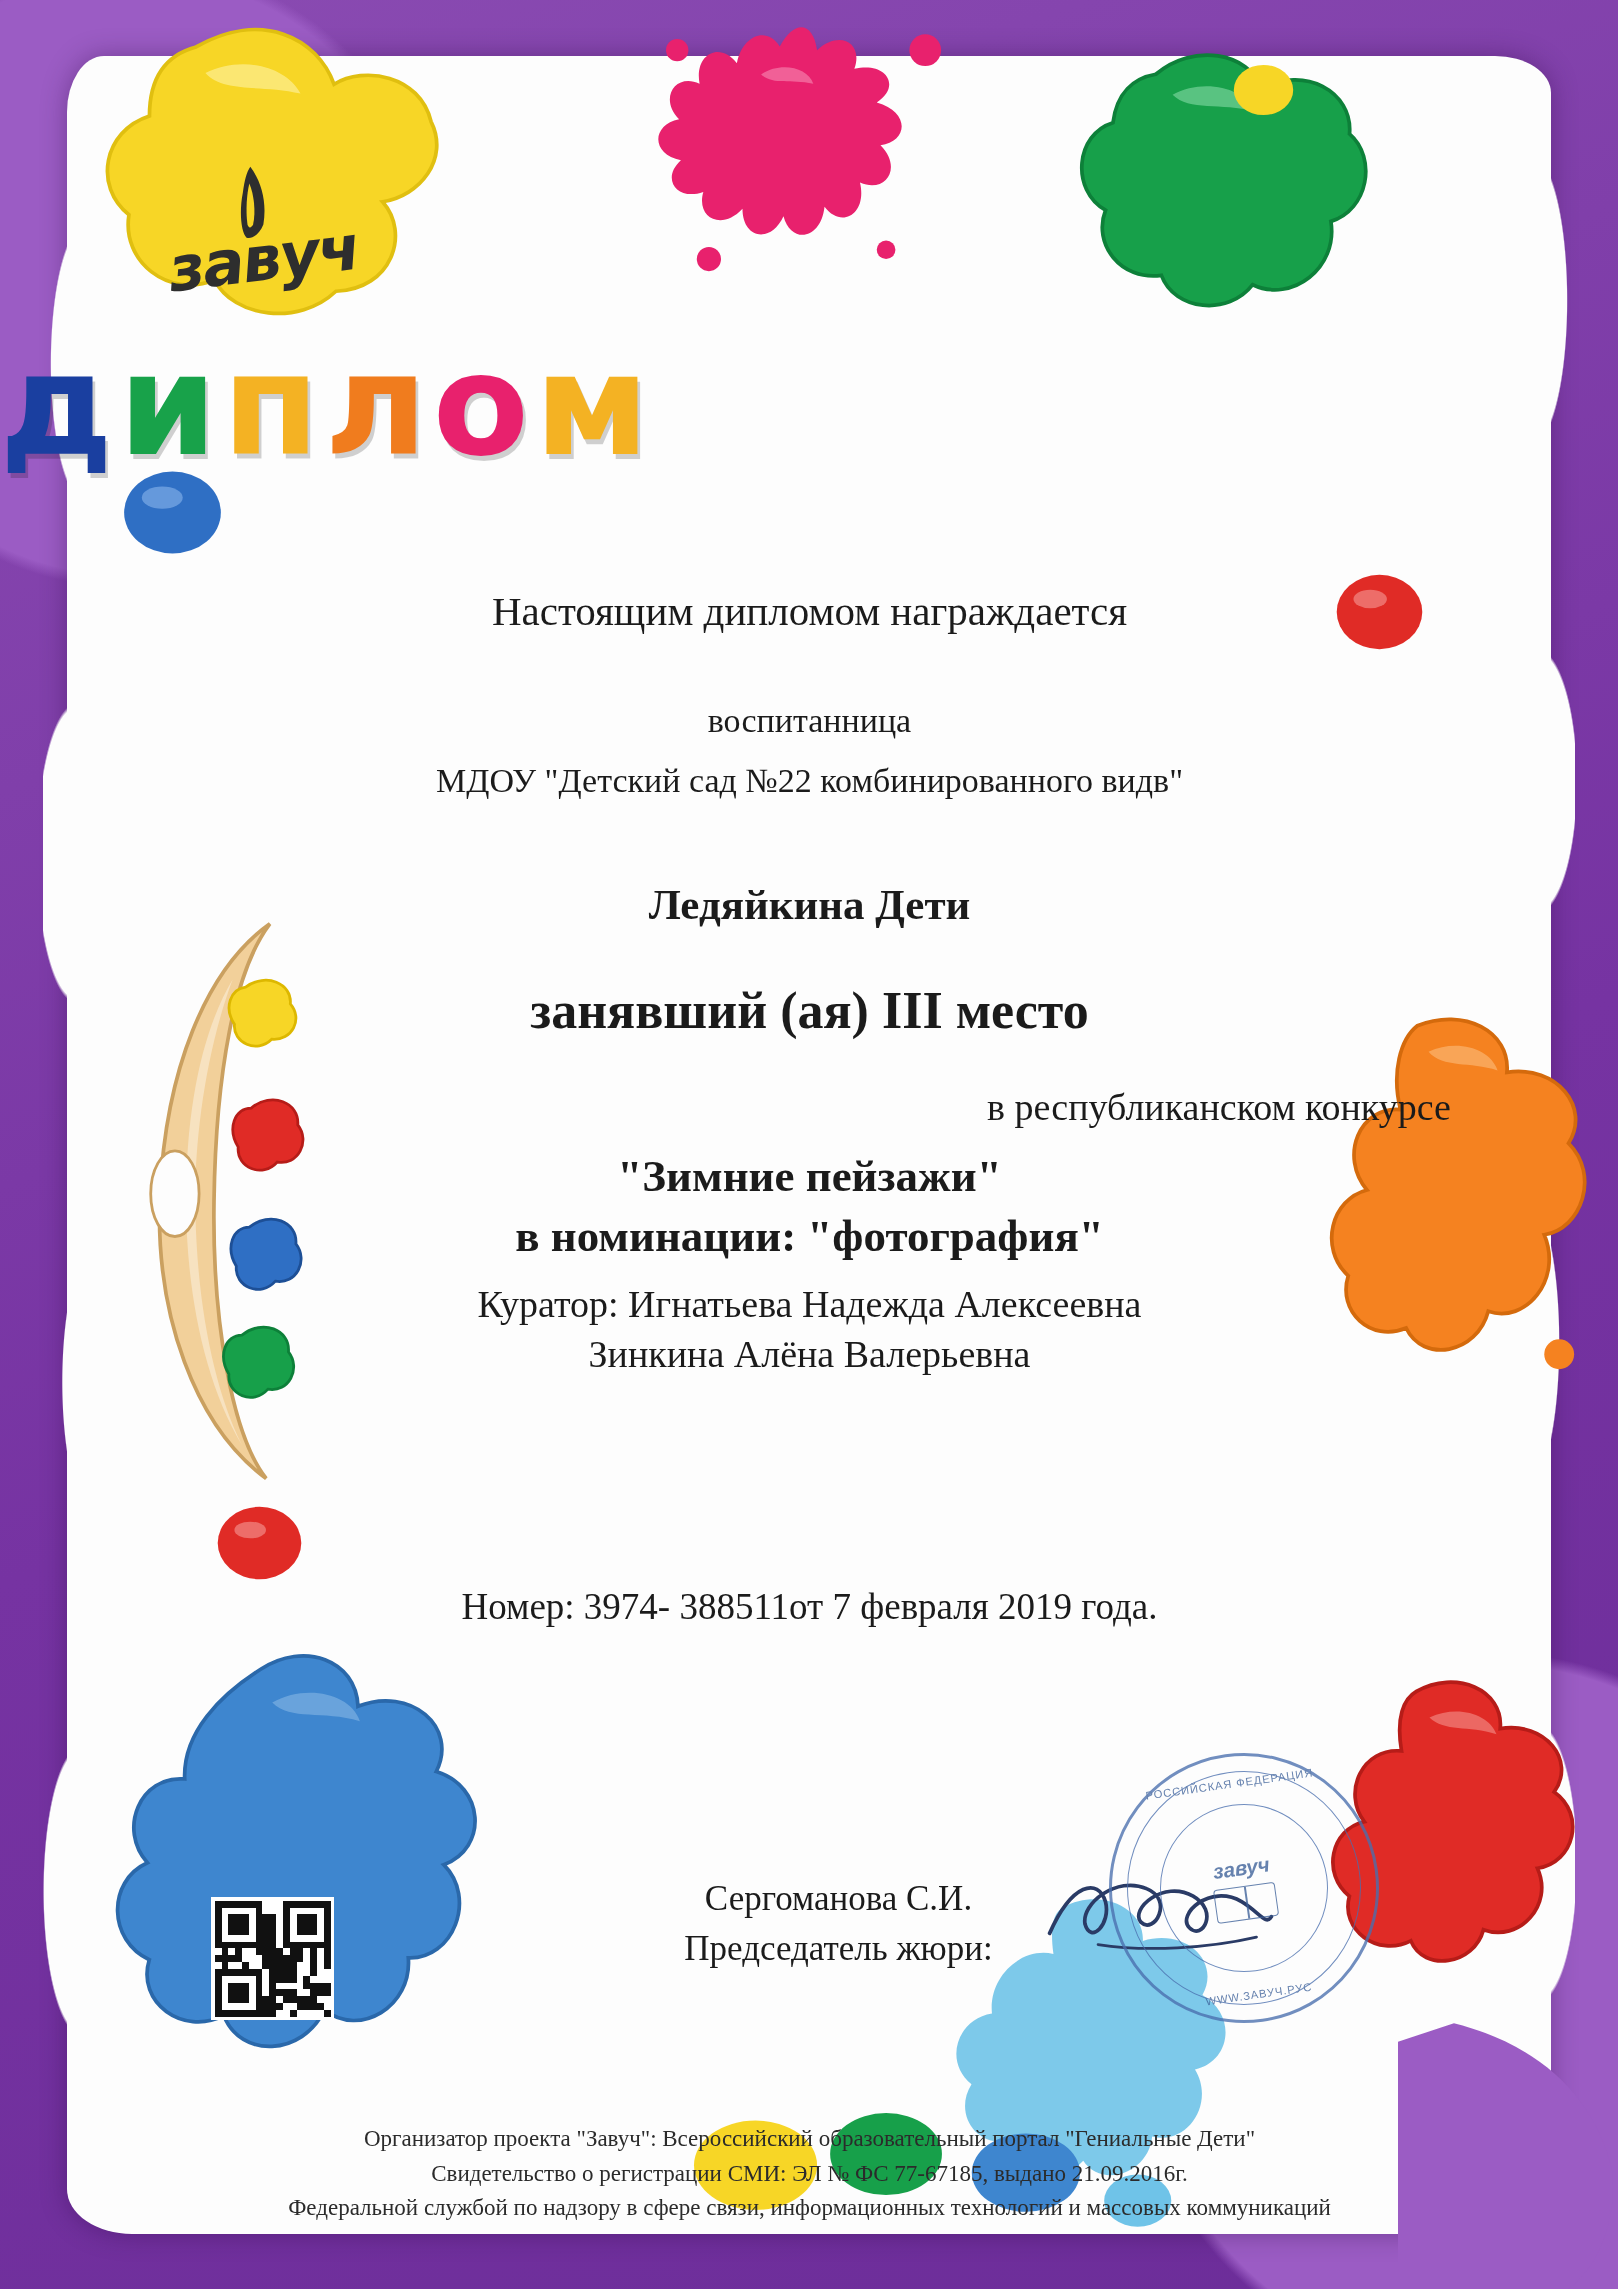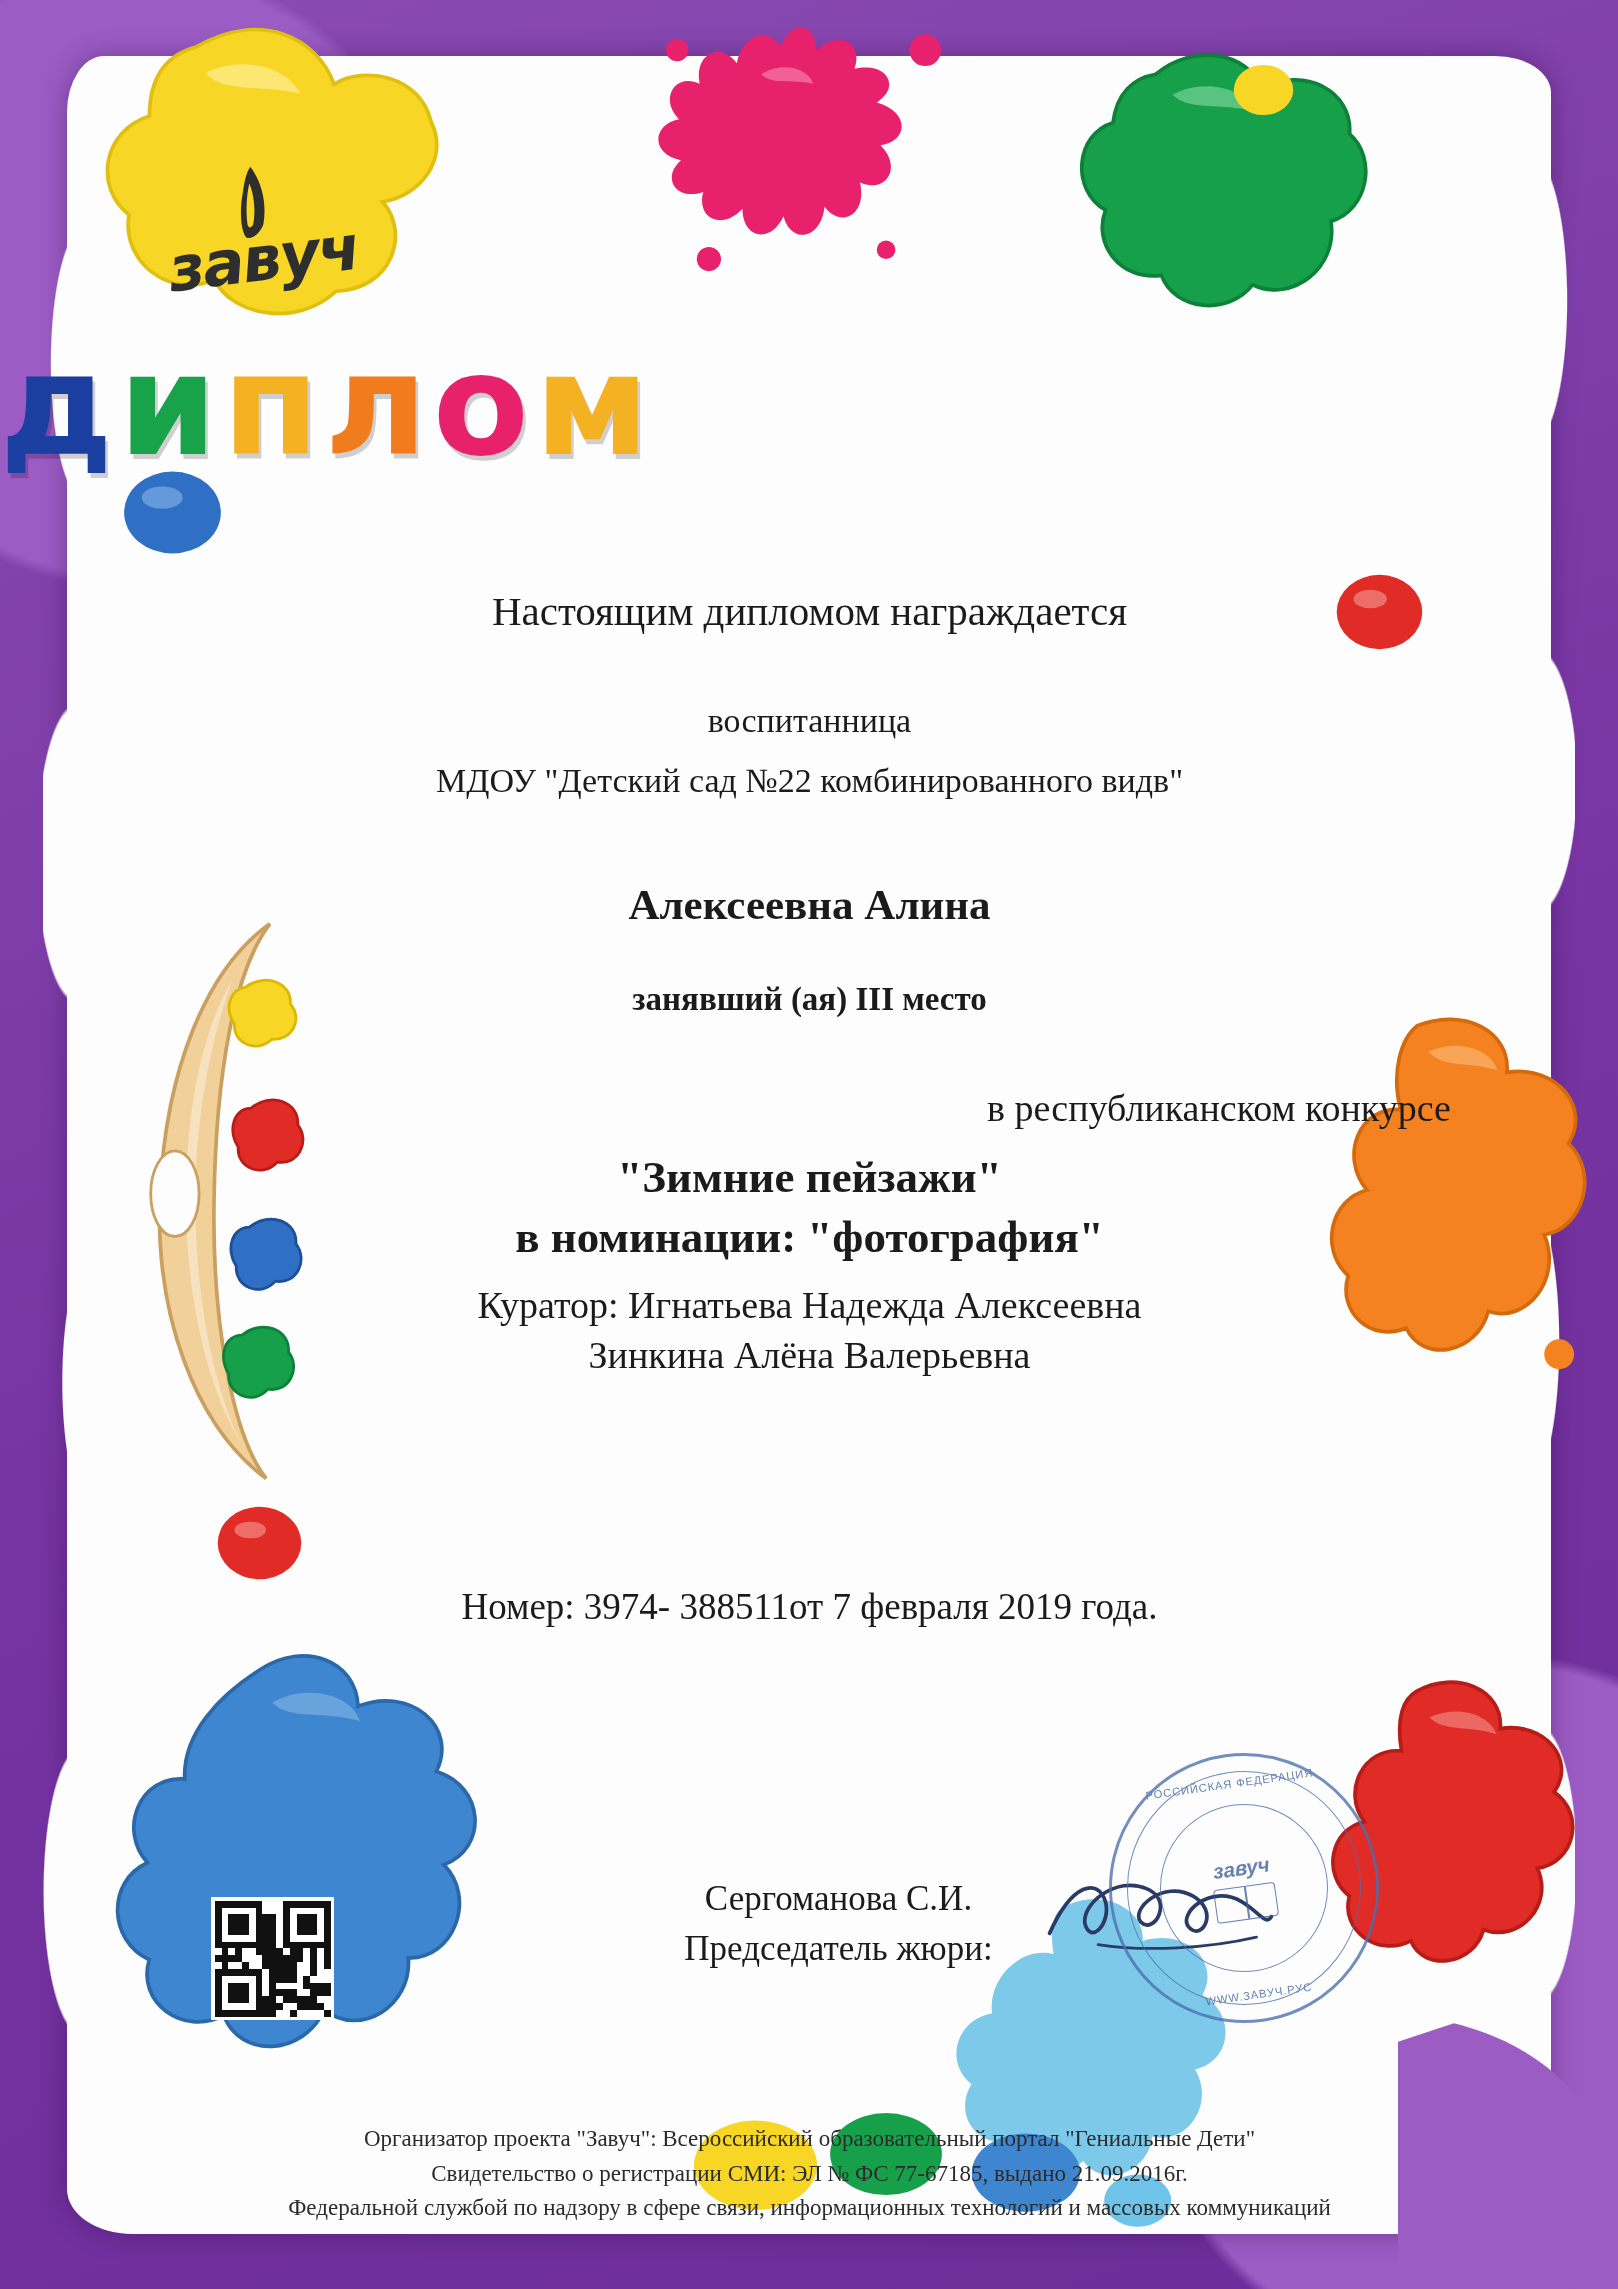--- a/index.html
+++ b/index.html
@@ -112,23 +112,23 @@
   .line-org {
     font-size: 34px;
     margin-bottom: 80px;
   }
   .line-name {
     font-size: 43px;
     font-weight: bold;
     margin-bottom: 52px;
   }
   .line-place {
-    font-size: 33px;
+    font-size: 52px;
     font-weight: bold;
-    margin-bottom: 68px;
+    margin-bottom: 45px;
   }
   .line-contest {
     font-size: 38px;
     margin-bottom: 21px;
     text-align: right;
   }
   .line-contest-name {
     font-size: 45px;
     font-weight: bold;
     margin-bottom: 7.5px;
@@ -436,21 +436,21 @@
   </div>
 
   <div class="title-word">
     <span style="color:#1a3fa0">д</span><span style="color:#18a24a">и</span><span style="color:#f4b223">п</span><span style="color:#f07c1e">л</span><span style="color:#e8216d">о</span><span style="color:#f4b223">м</span>
   </div>
 
   <div class="content">
     <div class="line-awarded">Настоящим дипломом награждается</div>
     <div class="line-role">воспитанница</div>
     <div class="line-org">МДОУ "Детский сад №22 комбинированного видв"</div>
-    <div class="line-name">Алексеевна Алина</div>
+    <div class="line-name">Ледяйкина Дети</div>
     <div class="line-place">занявший (ая) III место</div>
     <div class="line-contest">в республиканском конкурсе</div>
     <div class="line-contest-name">"Зимние пейзажи"</div>
     <div class="line-nomination">в номинации: "фотография"</div>
     <div class="line-curator">Куратор: Игнатьева Надежда Алексеевна</div>
     <div class="line-curator2">Зинкина Алёна Валерьевна</div>
   </div>
 
   <div class="number-line">Номер: 3974- 388511от  7 февраля 2019 года.</div>
 

